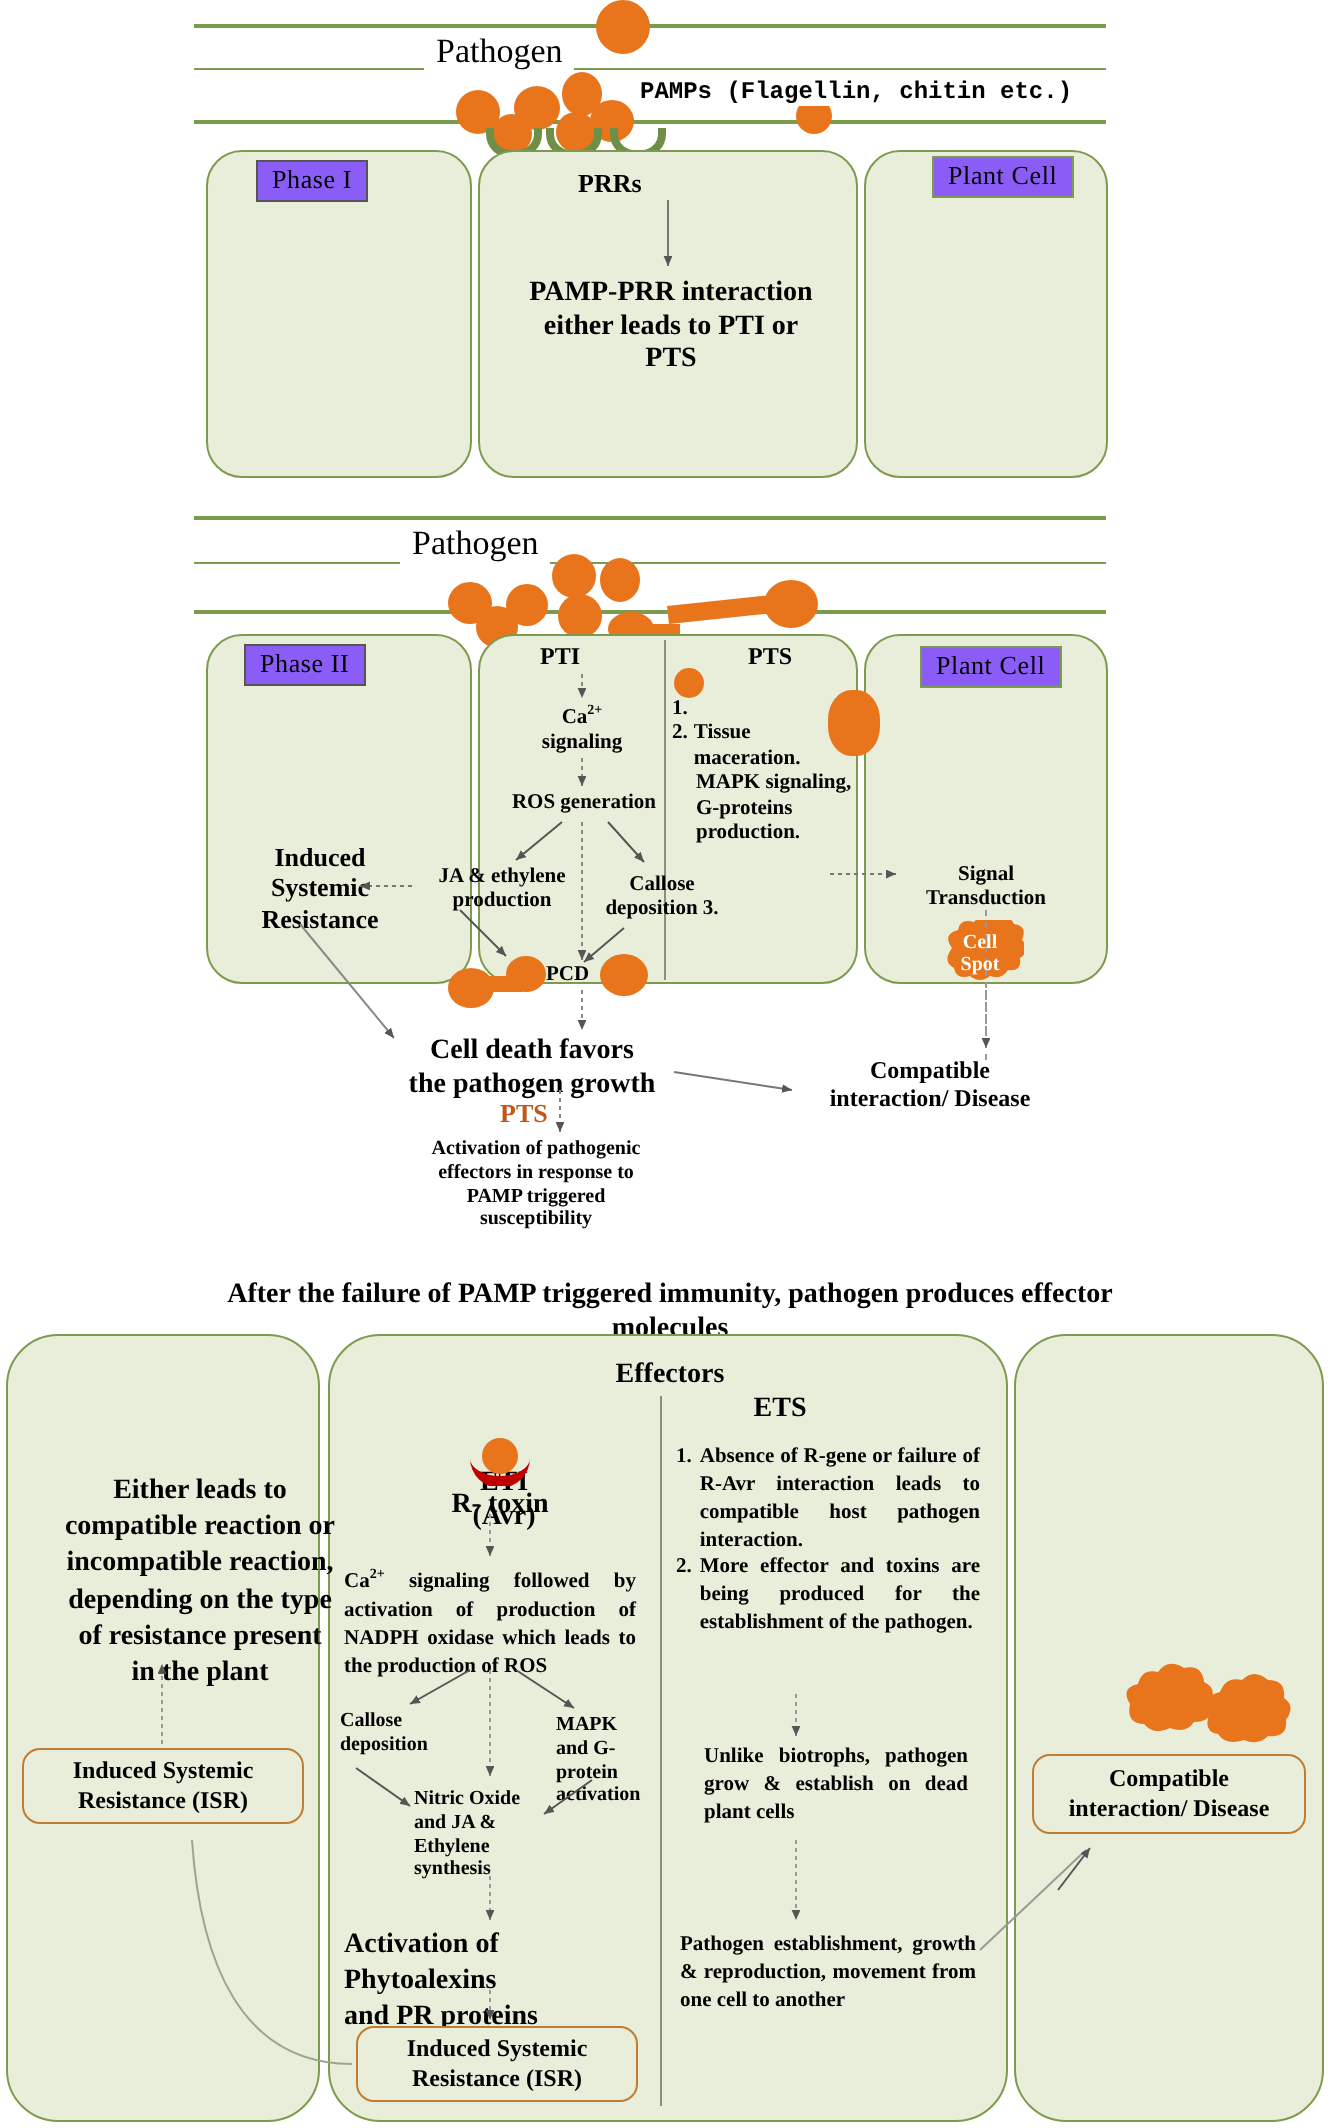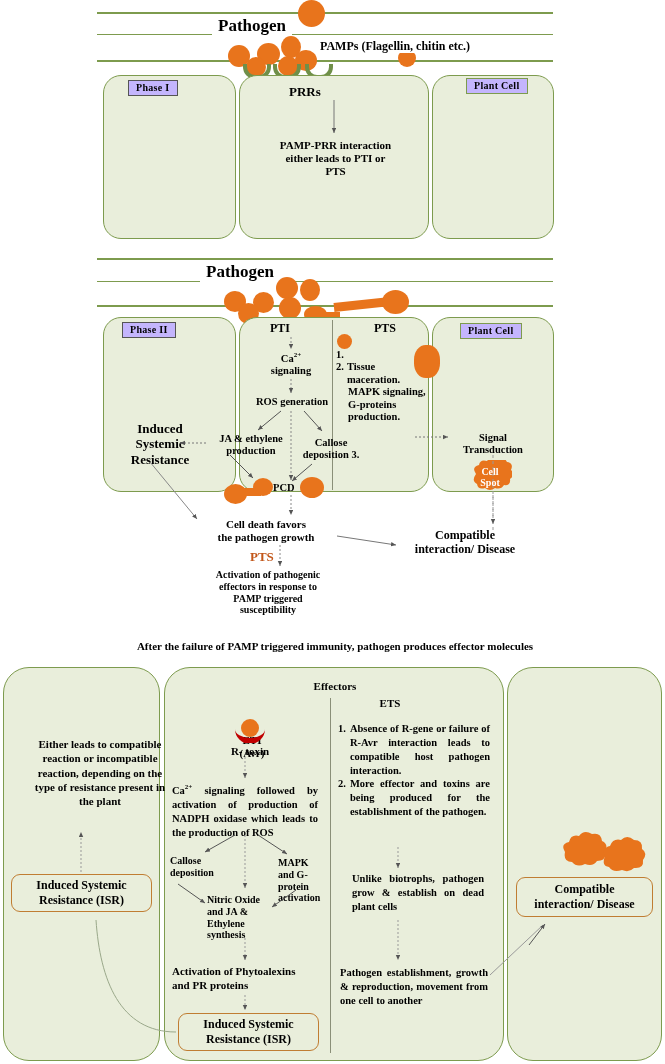--- a/index.html
+++ b/index.html
@@ -17,24 +17,24 @@
     background:#e9eedb;
     border:1.4px solid #7d9b4e;
     border-radius:18px;
     box-sizing:border-box;
   }
   .cell-wide{border-radius:26px;}
 
   
   .chip{
     position:absolute;
-    background:#c4b5fd;
+    background:#8b5cf6;
     border:1.2px solid #555;
-    font-weight:bold;
-    font-size:10px;
+    font-weight:normal;
+    font-size:13px;
     padding:1px 7px 2px 7px;
     letter-spacing:.3px;
     white-space:nowrap;
   }
   .chip.green{border-color:#7d9b4e;}
 
   
   .wall{position:absolute;height:0;border-top:2.2px solid #7d9b4e;}
   .wall-thin{position:absolute;height:0;border-top:1.4px solid #7d9b4e;}
 
@@ -47,24 +47,24 @@
     position:absolute;width:20px;height:11px;
     border:4px solid #6f8f49;border-top:none;
     border-radius:0 0 12px 12px;
     background:transparent;
   }
 
   
   .t{position:absolute;font-weight:bold;line-height:1.18;}
   .t10{font-size:10px;}
   .t105{font-size:10.5px;}
-  .t11{font-size:11px;}
+  .t11{font-size:14px;}
   .t12{font-size:12px;}
   .t13{font-size:13px;}
-  .t17{font-size:17px;font-weight:bold;}
+  .t17{font-size:17px;font-weight:normal;}
   .just{text-align:justify;text-align-last:left;}
 
   
   .callout{
     position:absolute;background:#e9eedb;
     border:1.3px solid #c07d32;border-radius:9px;
     font-weight:bold;text-align:center;
     box-sizing:border-box;
     display:flex;align-items:center;justify-content:center;
     line-height:1.25;
@@ -92,21 +92,21 @@
 
 <div class="blob" style="left:298px;top:0px;width:27px;height:27px;"></div>
 <div class="blob" style="left:281px;top:36px;width:20px;height:22px;"></div>
 <div class="blob" style="left:228px;top:45px;width:22px;height:22px;"></div>
 <div class="blob" style="left:257px;top:43px;width:23px;height:22px;"></div>
 <div class="blob" style="left:295px;top:50px;width:22px;height:21px;"></div>
 <div class="blob" style="left:246px;top:57px;width:20px;height:20px;"></div>
 <div class="blob" style="left:278px;top:56px;width:20px;height:20px;"></div>
 <div class="blob" style="left:398px;top:49px;width:18px;height:18px;"></div>
 
-<div class="t t12 abs" style="left:317px;top:39px;background:#fff;padding:0 3px;">PAMPs (Flagellin, chitin etc.)</div>
+<div class="t t12 abs" style="left:317px;top:39px;background:#fff;padding:0 3px;font-family:Liberation Mono, monospace;">PAMPs (Flagellin, chitin etc.)</div>
 
 <div class="prr" style="left:243px;top:64px;"></div>
 <div class="prr" style="left:273px;top:64px;"></div>
 <div class="prr" style="left:305px;top:64px;"></div>
 
 <div class="cell" style="left:103px;top:75px;width:133px;height:164px;"></div>
 <div class="cell" style="left:239px;top:75px;width:190px;height:164px;"></div>
 <div class="cell" style="left:432px;top:75px;width:122px;height:164px;"></div>
 
 <div class="chip" style="left:128px;top:80px;">Phase I</div>

